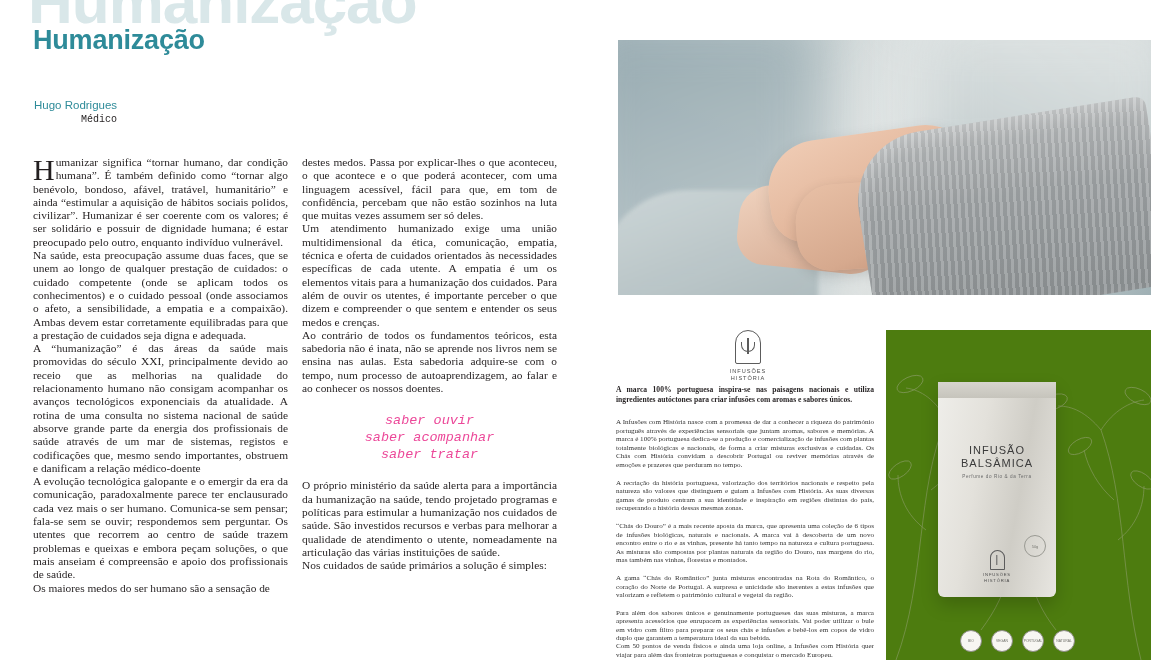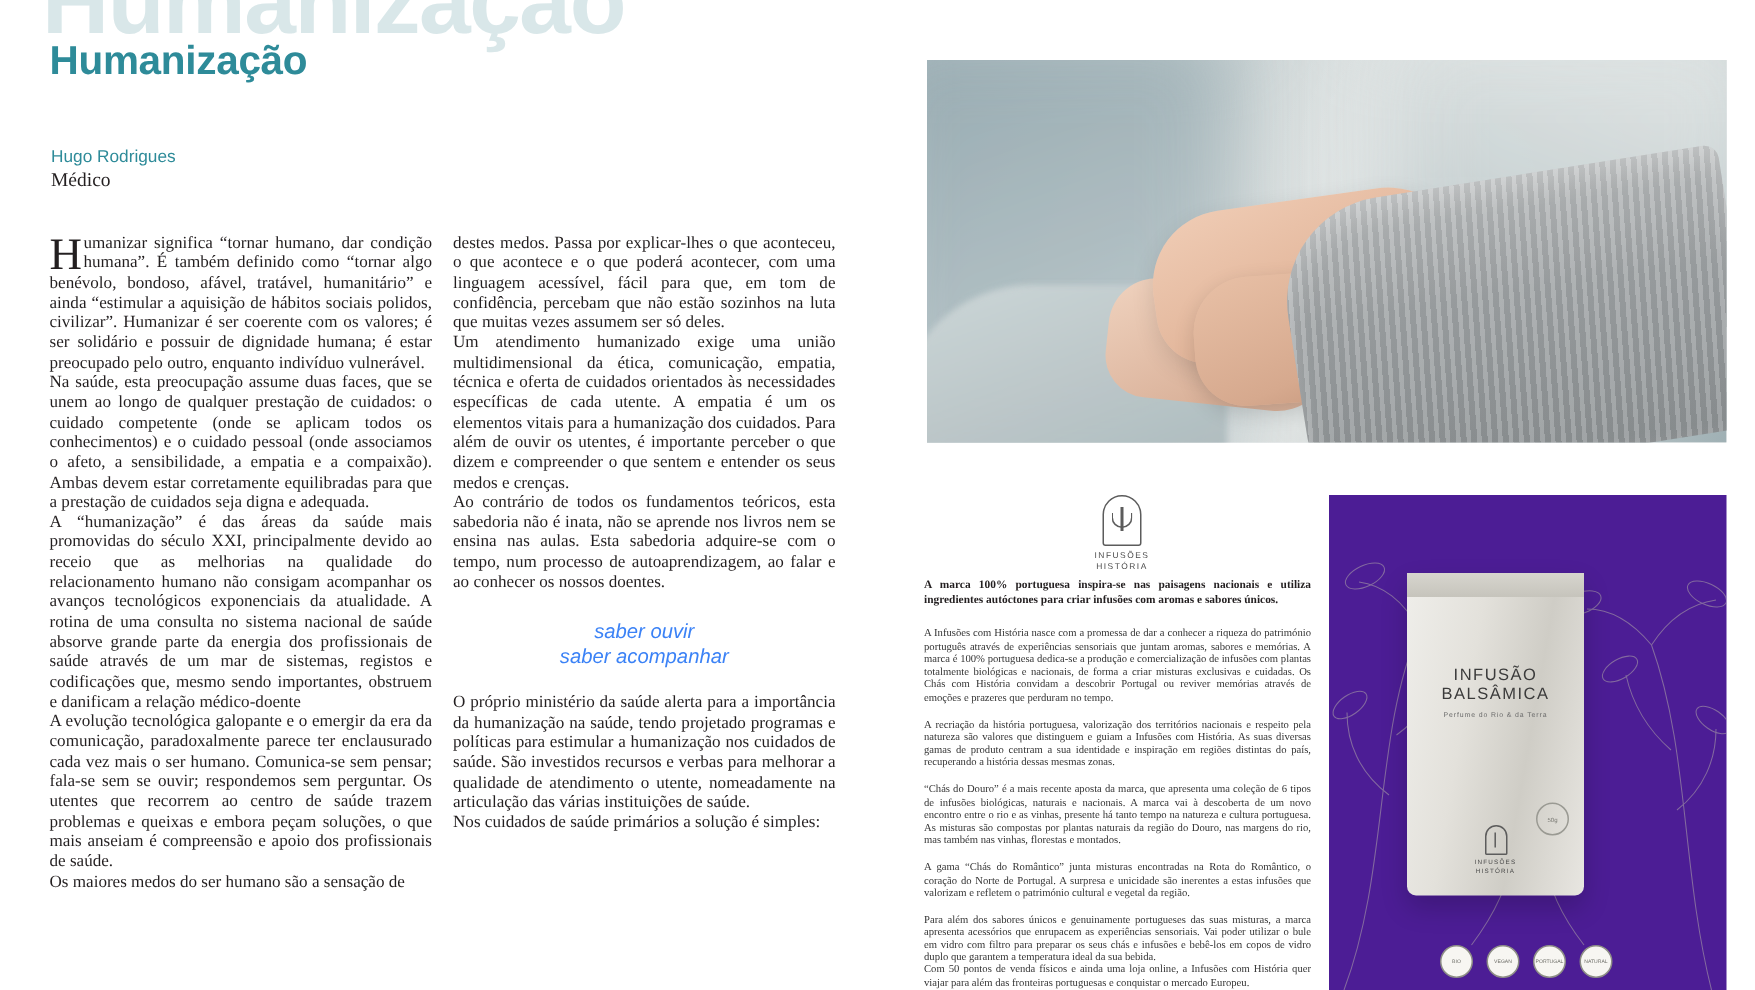--- a/index.html
+++ b/index.html
@@ -45,25 +45,26 @@
     left:34px; top:98px;
     font-family:"Liberation Sans", sans-serif;
   }
   .byline .author {
     font-size:11.5px;
     color:#2e8b99;
     font-weight:400;
     line-height:14px;
   }
   .byline .role {
-    font-family:Liberation Serif, serif;
-    font-size:13px;
+    font-family:Liberation Mono, monospace;
+    font-size:10px;
     color:#231f20;
     line-height:14px;
     margin-top:1px;
+    text-align:right;
   }
 
   .col {
     position:absolute;
     top:156px;
     width:255px;
     font-size:11.4px;
     line-height:13.3px;
     text-align:justify;
     text-justify:inter-word;
@@ -86,22 +87,22 @@
     padding-right:1px;
     margin-top:1px;
   }
 
   .pullquote {
     text-align:center;
     font-style:italic;
     font-size:13.5px;
     line-height:17px;
     margin:17px 0 16px 0;
-    font-family:Liberation Sans, sans-serif;
-    color:#3b82f6;
+    font-family:Liberation Mono, monospace;
+    color:#ec4899;
   }
 
   
   .right-page {
     position:absolute; left:590px; top:0; width:580px; height:660px;
     background:#ffffff;
   }
 
   
   .hero-photo {
@@ -234,21 +235,21 @@
     text-align:justify;
     color:#333;
   }
   .brand-body p { margin:0 0 9px 0; }
 
   
   .packshot {
     position:absolute;
     left:886px; top:330px;
     width:265px; height:330px;
-    background:#4c1d95;
+    background:#4d7c0f;
     overflow:hidden;
   }
   .packshot .botanical {
     position:absolute; inset:0;
     opacity:.5;
   }
   .pouch {
     position:absolute;
     left:52px; top:52px;
     width:118px; height:215px;
@@ -346,20 +347,21 @@
     <p>Os maiores medos do ser humano são a sensação de</p>
   </div>
 
   <div class="col col-2">
     <p>destes medos. Passa por explicar-lhes o que aconteceu, o que acontece e o que poderá acontecer, com uma linguagem acessível, fácil para que, em tom de confidência, percebam que não estão sozinhos na luta que muitas vezes assumem ser só deles.</p>
     <p>Um atendimento humanizado exige uma união multidimensional da ética, comunicação, empatia, técnica e oferta de cuidados orientados às necessidades específicas de cada utente. A empatia é um os elementos vitais para a humanização dos cuidados. Para além de ouvir os utentes, é importante perceber o que dizem e compreender o que sentem e entender os seus medos e crenças.</p>
     <p>Ao contrário de todos os fundamentos teóricos, esta sabedoria não é inata, não se aprende nos livros nem se ensina nas aulas. Esta sabedoria adquire-se com o tempo, num processo de autoaprendizagem, ao falar e ao conhecer os nossos doentes.</p>
     <div class="pullquote">
       <div>saber ouvir</div>
       <div>saber acompanhar</div>
+      <div>saber tratar</div>
     </div>
     <p>O próprio ministério da saúde alerta para a importância da humanização na saúde, tendo projetado programas e políticas para estimular a humanização nos cuidados de saúde. São investidos recursos e verbas para melhorar a qualidade de atendimento o utente, nomeadamente na articulação das várias instituições de saúde.</p>
     <p>Nos cuidados de saúde primários a solução é simples:</p>
   </div>
 </div>
 
 <div class="right-page"></div>
 
 <div class="hero-photo">
   <div class="bg"></div>

